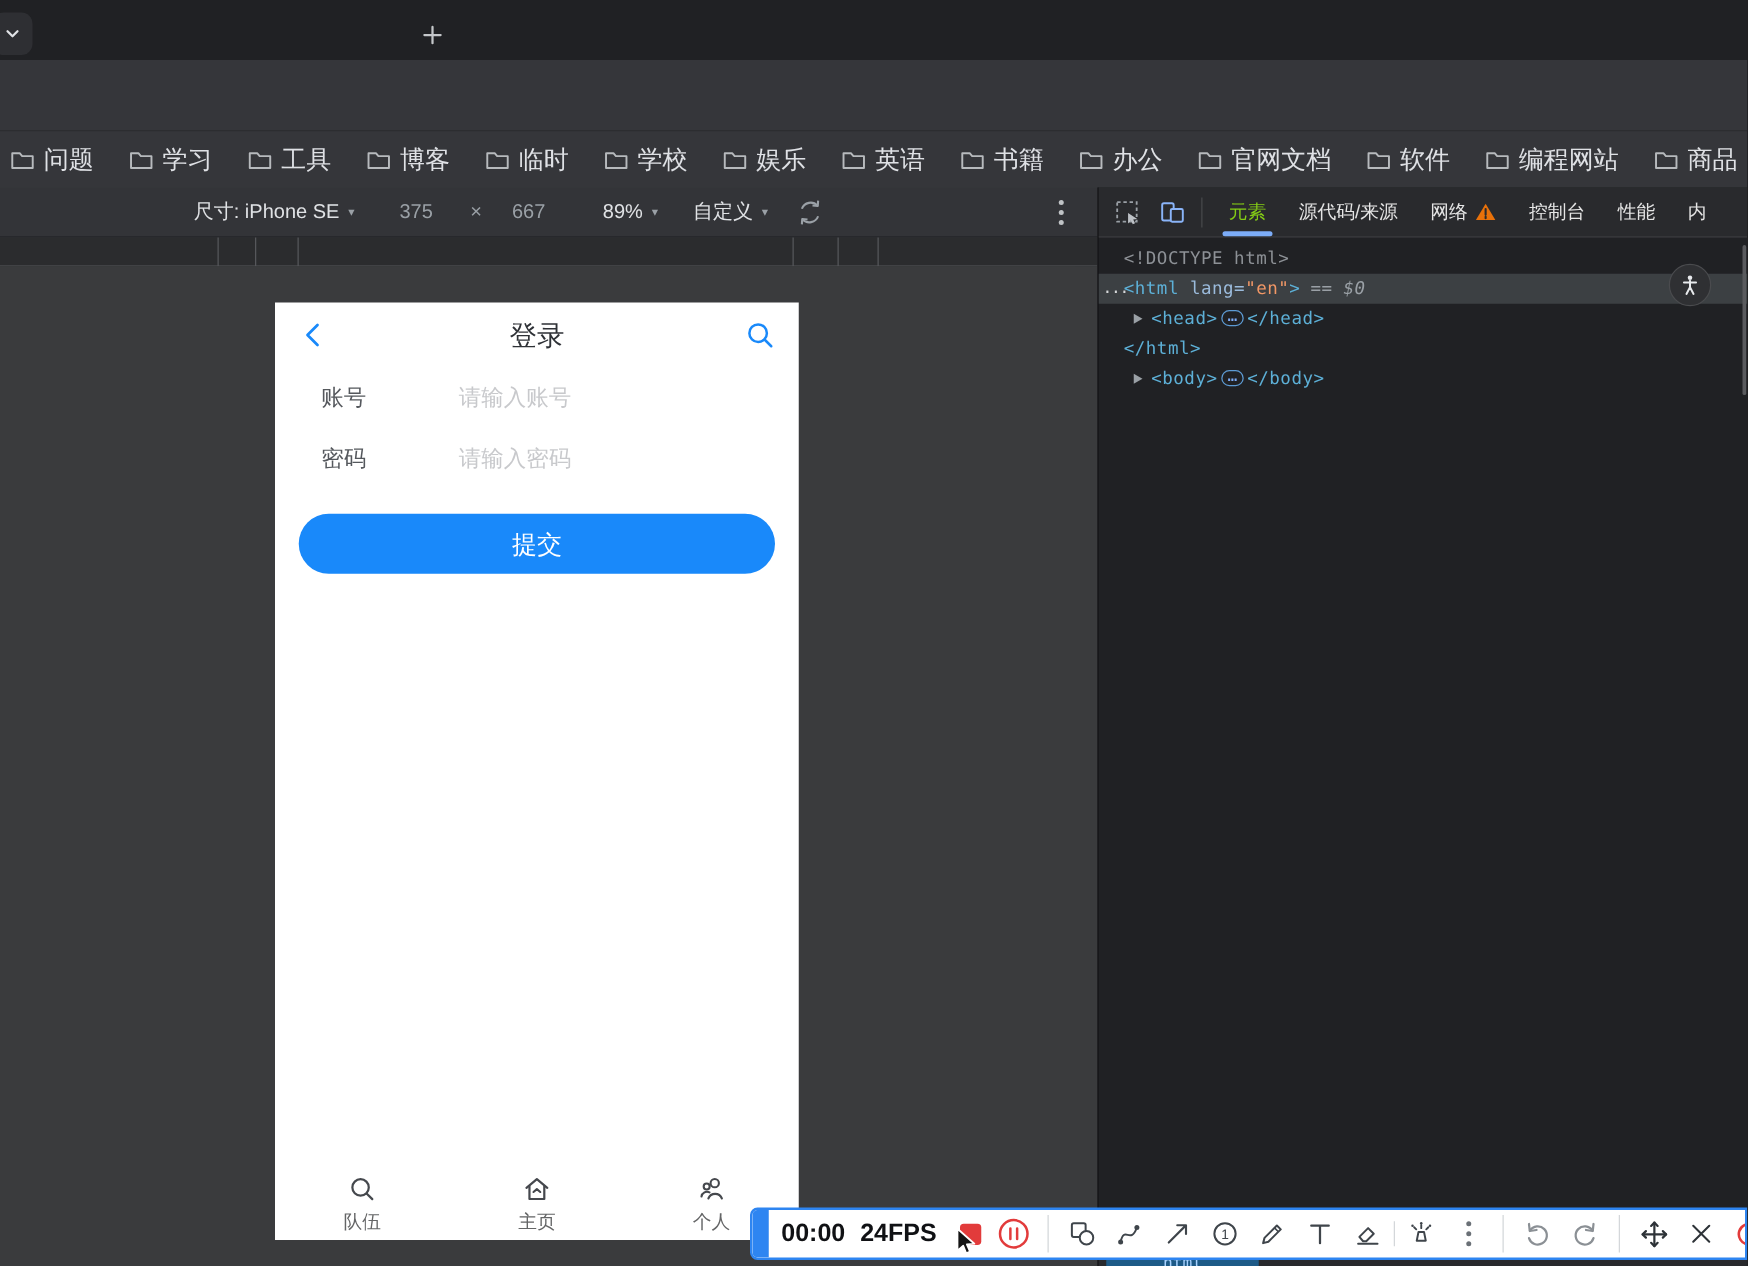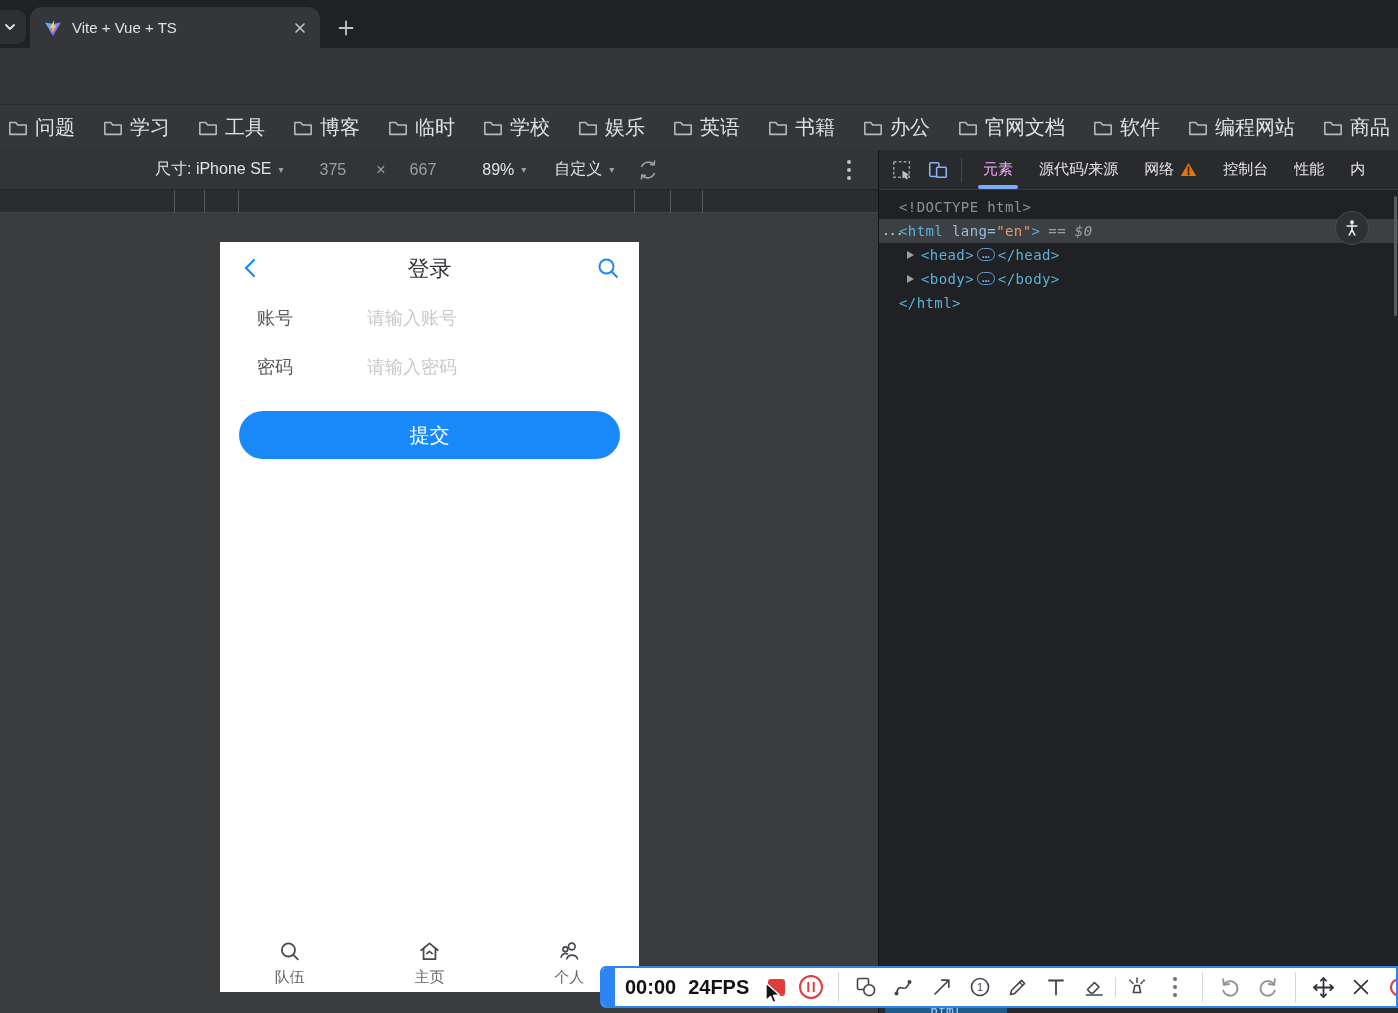--- a/index.html
+++ b/index.html
@@ -61,21 +61,21 @@
   .tb-item { flex:1; display:flex; flex-direction:column; align-items:center; justify-content:center; gap:4px; }
   .tb-item span { font-size:15px; color:#646566; }
 
   
   #devtools { left:878px; top:150px; width:520px; height:863px; background:#202124; border-left:1px solid #141517; }
   #dt-tabs { position:absolute; left:0; top:0; width:100%; height:40px; background:#292a2d; border-bottom:1px solid #3a3b3e;
     display:flex; align-items:center; }
   #dt-tabs .ticon { width:26px; height:26px; display:flex; align-items:center; justify-content:center; margin-left:10px; }
   #dt-sep { width:1px; height:24px; background:#47484b; margin:0 8px 0 10px; }
   .dtab { position:relative; height:40px; display:flex; align-items:center; gap:6px; padding:0 13px; color:#e5e5e5; font-size:15px; white-space:nowrap; }
-  .dtab.active { color:#f0abfc; }
+  .dtab.active { color:#84cc16; }
   .dtab.active::after { content:""; position:absolute; left:8px; right:8px; bottom:1px; height:4px; border-radius:3px; background:#7cacf8; }
 
   #dt-tree { position:absolute; left:0; top:40px; width:100%; font-family:"DejaVu Sans Mono", monospace; font-size:14px;
     letter-spacing:.4px; }
   .trow { position:relative; height:24px; line-height:24px; white-space:nowrap; padding-left:20px; }
   .trow.sel { background:#3c4043; }
   .trow .more { position:absolute; left:3px; color:#d6d8da; letter-spacing:-1px; font-size:13px; }
   .trow.child { padding-left:42px; }
   .tri { position:absolute; left:28px; top:8px; width:0; height:0; border-left:7px solid #9aa0a6; border-top:4.5px solid transparent; border-bottom:4.5px solid transparent; }
   .c-doctype { color:#8d9196; }
@@ -129,32 +129,20 @@
   </defs>
 </svg>
 
 <div id="screen">
 
   <div class="abs" id="tabstrip">
     <div class="abs" id="tab-search-btn">
       <svg width="14" height="14" viewBox="0 0 14 14">
           <polyline points="3,5 7,9 11,5" fill="none" stroke="#dfe1e5" stroke-width="1.8" stroke-linecap="round" stroke-linejoin="round"></polyline>
         </svg>
-    </div>
-    <div class="abs" id="tab">
-      <svg width="18" height="18" viewBox="0 0 24 24">
-        <path d="M1.5 4.5 L12 22.5 L22.5 4.5 L12 6.8 Z" fill="url(#vgrad)"></path>
-        <path d="M13.6 1.8 L7.6 12.2 H11 L9.8 19.6 L16.4 8.8 H12.9 Z" fill="url(#lgrad)"></path>
-      </svg>
-      <span id="tab-title">Vite + Vue + TS</span>
-      <div id="tab-close">
-        <svg width="12" height="12" viewBox="0 0 12 12">
-            <path d="M2 2 L10 10 M10 2 L2 10" stroke="#c4c7ca" stroke-width="1.6" stroke-linecap="round"></path>
-          </svg>
-      </div>
     </div>
     <div class="abs" id="new-tab-btn">
       <svg width="16" height="16" viewBox="0 0 16 16">
           <path d="M8 1.5 V14.5 M1.5 8 H14.5" stroke="#c4c7ca" stroke-width="1.8" stroke-linecap="round"></path>
         </svg>
     </div>
   </div>
 
   <div class="abs" id="toolbar">
     <div class="abs nav-btn" style="left:8px">
@@ -412,24 +400,24 @@
     </div>
 
     <div id="dt-tree">
       <div class="trow" style="margin-top:5px"><span class="c-doctype">&lt;!DOCTYPE html&gt;</span></div>
       <div class="trow sel">
         <span class="more">...</span><span class="c-tag">&lt;html</span><span class="c-attr"> lang=</span><span class="c-val">"en"</span><span class="c-tag">&gt;</span><span class="c-hint">== $0</span>
       </div>
       <div class="trow child">
         <i class="tri"></i><span class="c-tag">&lt;head&gt;</span><span class="epill">…</span><span class="c-tag">&lt;/head&gt;</span>
       </div>
+      <div class="trow"><span class="c-tag">&lt;/html&gt;</span></div>
       <div class="trow child">
         <i class="tri"></i><span class="c-tag">&lt;body&gt;</span><span class="epill">…</span><span class="c-tag">&lt;/body&gt;</span>
       </div>
-      <div class="trow"><span class="c-tag">&lt;/html&gt;</span></div>
     </div>
 
     <div id="a11y-fab">
       <svg width="20" height="20" viewBox="0 0 24 24">
         <circle cx="12" cy="5" r="2.2" fill="#e8eaed"></circle>
         <path d="M12 8 V14.2 M6.2 9.6 H17.8 M12 14.2 L8.6 20.6 M12 14.2 L15.4 20.6" fill="none" stroke="#e8eaed" stroke-width="1.9" stroke-linecap="round"></path>
       </svg>
     </div>
     <div id="dt-scroll"></div>
     <div id="dt-crumbs">

